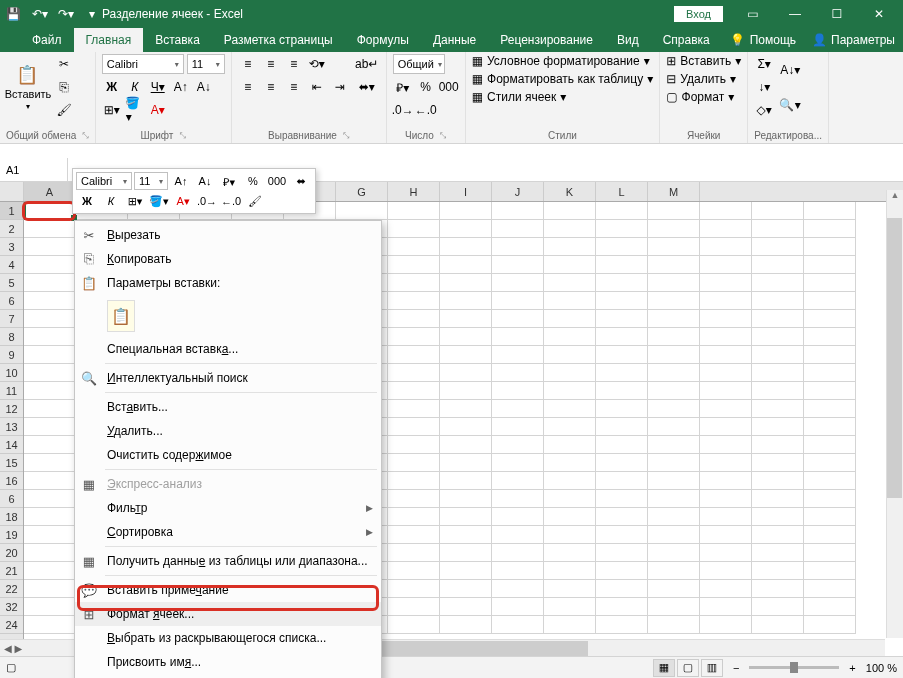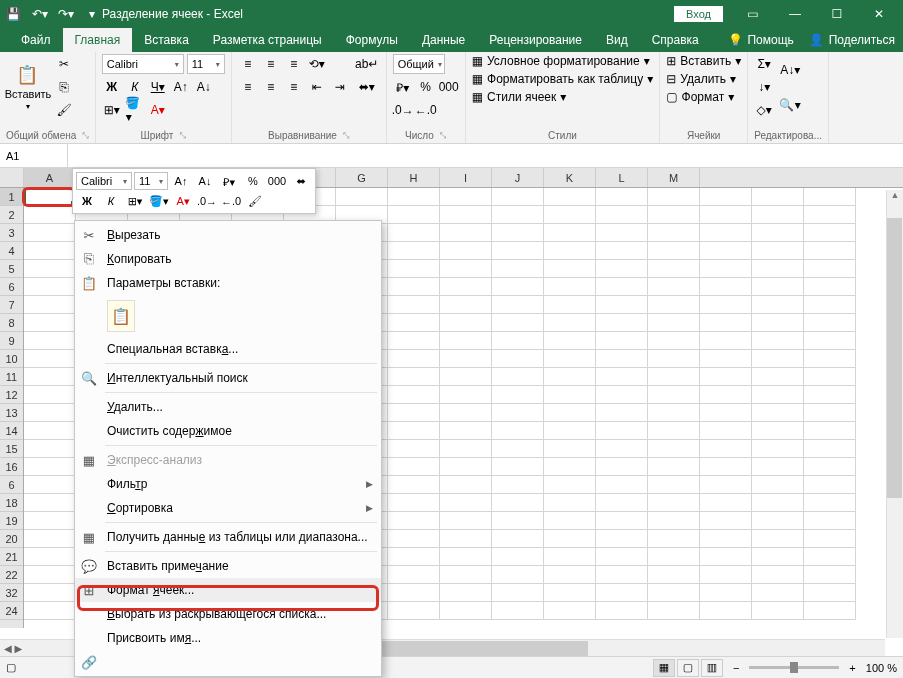--- a/index.html
+++ b/index.html
@@ -8,21 +8,21 @@
 
 .titlebar { height: 28px; background: #217346; color: #fff; display: flex; align-items: center; padding: 0 4px; }
 .qat { display: flex; gap: 6px; align-items: center; }
 .qat-btn { width: 20px; height: 20px; display: flex; align-items: center; justify-content: center; color: #fff; cursor: pointer; }
 .title-center { flex: 1; text-align: left; font-size: 12px; }
 .win-ctrl { display: flex; gap: 2px; align-items: center; }
 .login-btn { background: #fff; color: #217346; padding: 2px 12px; font-size: 11px; margin-right: 8px; }
 .wc-btn { width: 40px; height: 28px; display: flex; align-items: center; justify-content: center; color: #fff; cursor: pointer; }
 
 
-.ribbon-tabs { height: 24px; background: #217346; display: flex; align-items: stretch; padding-left: 9px; }
+.ribbon-tabs { height: 24px; background: #217346; display: flex; align-items: stretch; padding-left: 20px; }
 .tab { padding: 0 12px; color: #fff; display: flex; align-items: center; font-size: 12px; cursor: pointer; }
 .tab.active { background: #f3f3f3; color: #217346; }
 .tab-right { margin-left: auto; display: flex; }
 .tab-right .tab { padding: 0 8px; gap: 4px; }
 
 
 .ribbon { height: 92px; background: #f3f3f3; border-bottom: 1px solid #d4d4d4; display: flex; }
 .rgroup { border-right: 1px solid #e1e1e1; padding: 2px 6px 0; display: flex; flex-direction: column; }
 .rgroup-body { flex: 1; display: flex; gap: 4px; align-items: flex-start; }
 .rgroup-label { font-size: 10px; color: #666; text-align: center; padding: 2px 0; display: flex; justify-content: center; align-items: center; gap: 6px; }
@@ -30,21 +30,21 @@
 .rbtn { display: flex; align-items: center; justify-content: center; cursor: pointer; padding: 2px; }
 .rbtn-lg { flex-direction: column; width: 44px; height: 66px; font-size: 11px; gap: 2px; }
 .rbtn-ico { font-size: 18px; }
 .rcol { display: flex; flex-direction: column; gap: 3px; }
 .rrow { display: flex; gap: 3px; align-items: center; }
 .combo { border: 1px solid #c0c0c0; background: #fff; height: 20px; font-size: 11px; display: flex; align-items: center; padding: 0 4px; }
 .combo-dd { margin-left: auto; color: #666; font-size: 8px; padding-left: 4px; }
 .sbtn { width: 20px; height: 20px; border: 1px solid transparent; display: flex; align-items: center; justify-content: center; cursor: pointer; font-size: 12px; }
 
 
-.fbar-row { height: 24px; border-bottom: 1px solid #d4d4d4; display: flex; align-items: center; background: #fff; }
+.fbar-row { height: 24px; border-bottom: 1px solid #d4d4d4; display: flex; align-items: center; background: #fff; margin-top: 14px; }
 .namebox { width: 68px; border-right: 1px solid #d4d4d4; height: 100%; display: flex; align-items: center; padding: 0 6px; font-size: 11px; }
 
 
 .mini-toolbar { position: absolute; left: 72px; top: 168px; background: #fff; border: 1px solid #c6c6c6; box-shadow: 2px 2px 6px rgba(0,0,0,0.2); padding: 3px; z-index: 50; }
 .mini-toolbar .rrow { gap: 2px; }
 .mini-toolbar .combo { height: 18px; }
 .mini-toolbar .sbtn { width: 22px; height: 18px; font-size: 11px; }
 
 
 .grid-area { position: relative; height: 460px; overflow: hidden; }
@@ -116,21 +116,21 @@
   <div class="tab active">Главная</div>
   <div class="tab">Вставка</div>
   <div class="tab">Разметка страницы</div>
   <div class="tab">Формулы</div>
   <div class="tab">Данные</div>
   <div class="tab">Рецензирование</div>
   <div class="tab">Вид</div>
   <div class="tab">Справка</div>
   <div class="tab-right">
     <div class="tab">💡 <span>Помощь</span></div>
-    <div class="tab">👤 <span>Поделиться</span></div>
+    <div class="tab">👤 <span>Параметры</span></div>
   </div>
 </div>
 
 <div class="ribbon">
 
   <div class="rgroup">
     <div class="rgroup-body">
       <div class="rbtn rbtn-lg">
         <span class="rbtn-ico">📋</span>
         <span>Вставить</span>
@@ -768,20 +768,24 @@
       <span class="ctx-label">Специальная вставк<u class="acc">а</u>...</span>
     </div>
   <div class="ctx-sep"></div>
   <div class="ctx-item">
       <span class="ctx-ico">🔍</span>
       <span class="ctx-label"><u class="acc">И</u>нтеллектуальный поиск</span>
     </div>
   <div class="ctx-sep"></div>
   <div class="ctx-item">
       <span class="ctx-ico"></span>
+      <span class="ctx-label">Вст<u class="acc">а</u>вить...</span>
+    </div>
+  <div class="ctx-item">
+      <span class="ctx-ico"></span>
       <span class="ctx-label"><u class="acc">У</u>далить...</span>
     </div>
   <div class="ctx-item">
       <span class="ctx-ico"></span>
       <span class="ctx-label">Очистить содер<u class="acc">ж</u>имое</span>
     </div>
   <div class="ctx-sep"></div>
   <div class="ctx-item disabled">
       <span class="ctx-ico">▦</span>
       <span class="ctx-label"><u class="acc">Э</u>кспресс-анализ</span>

